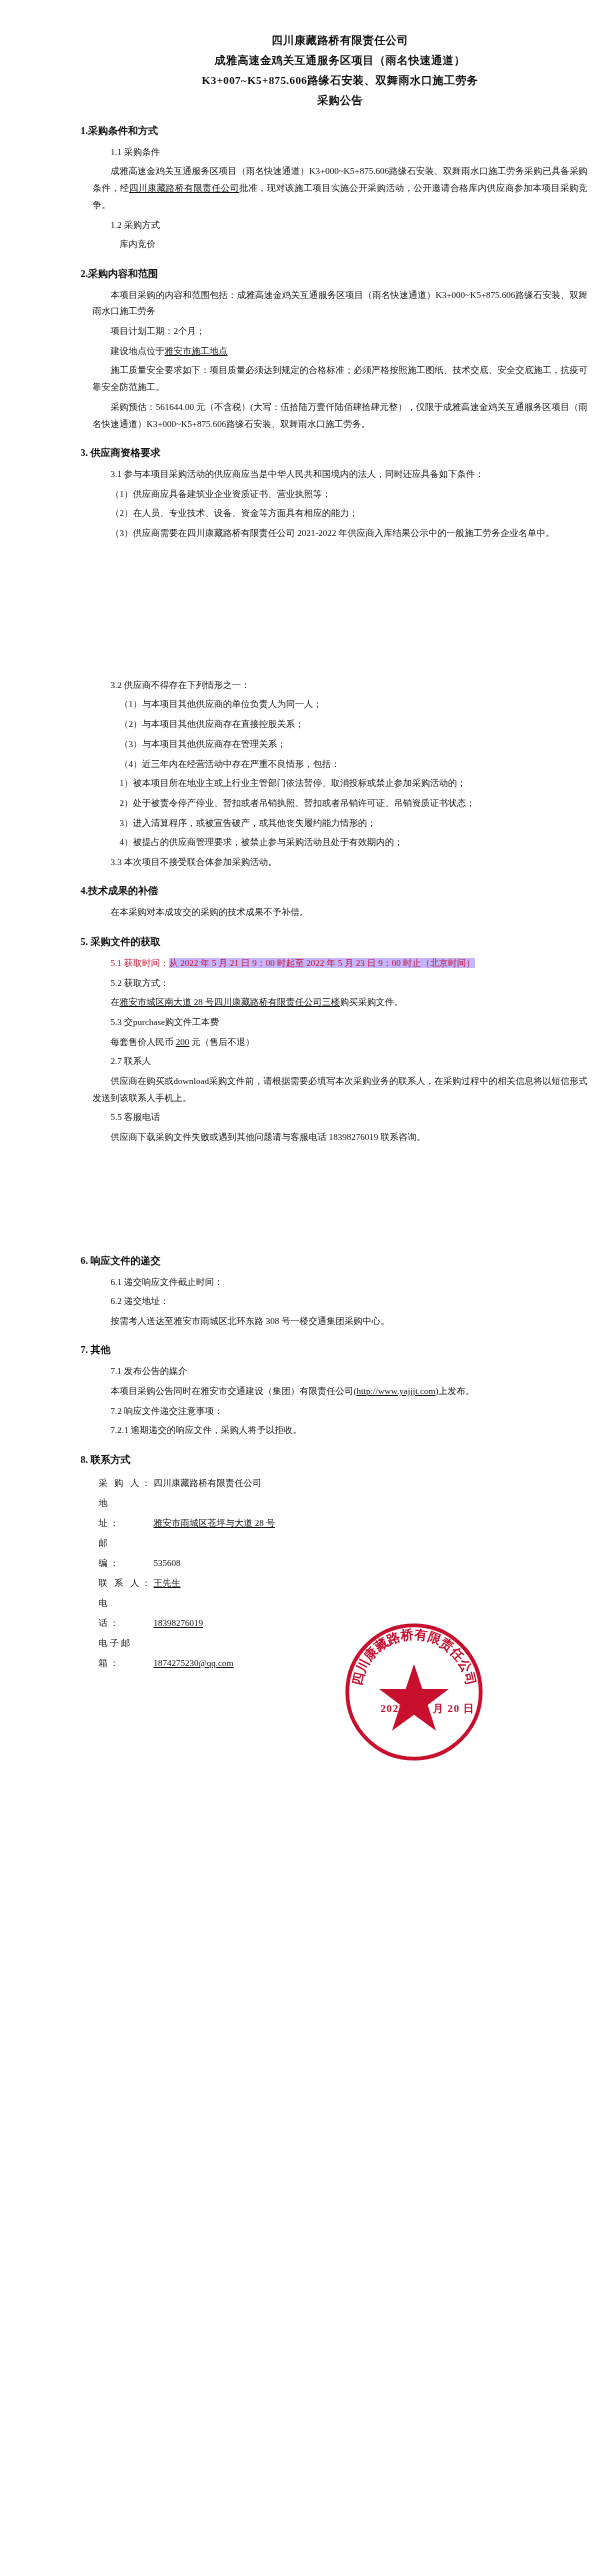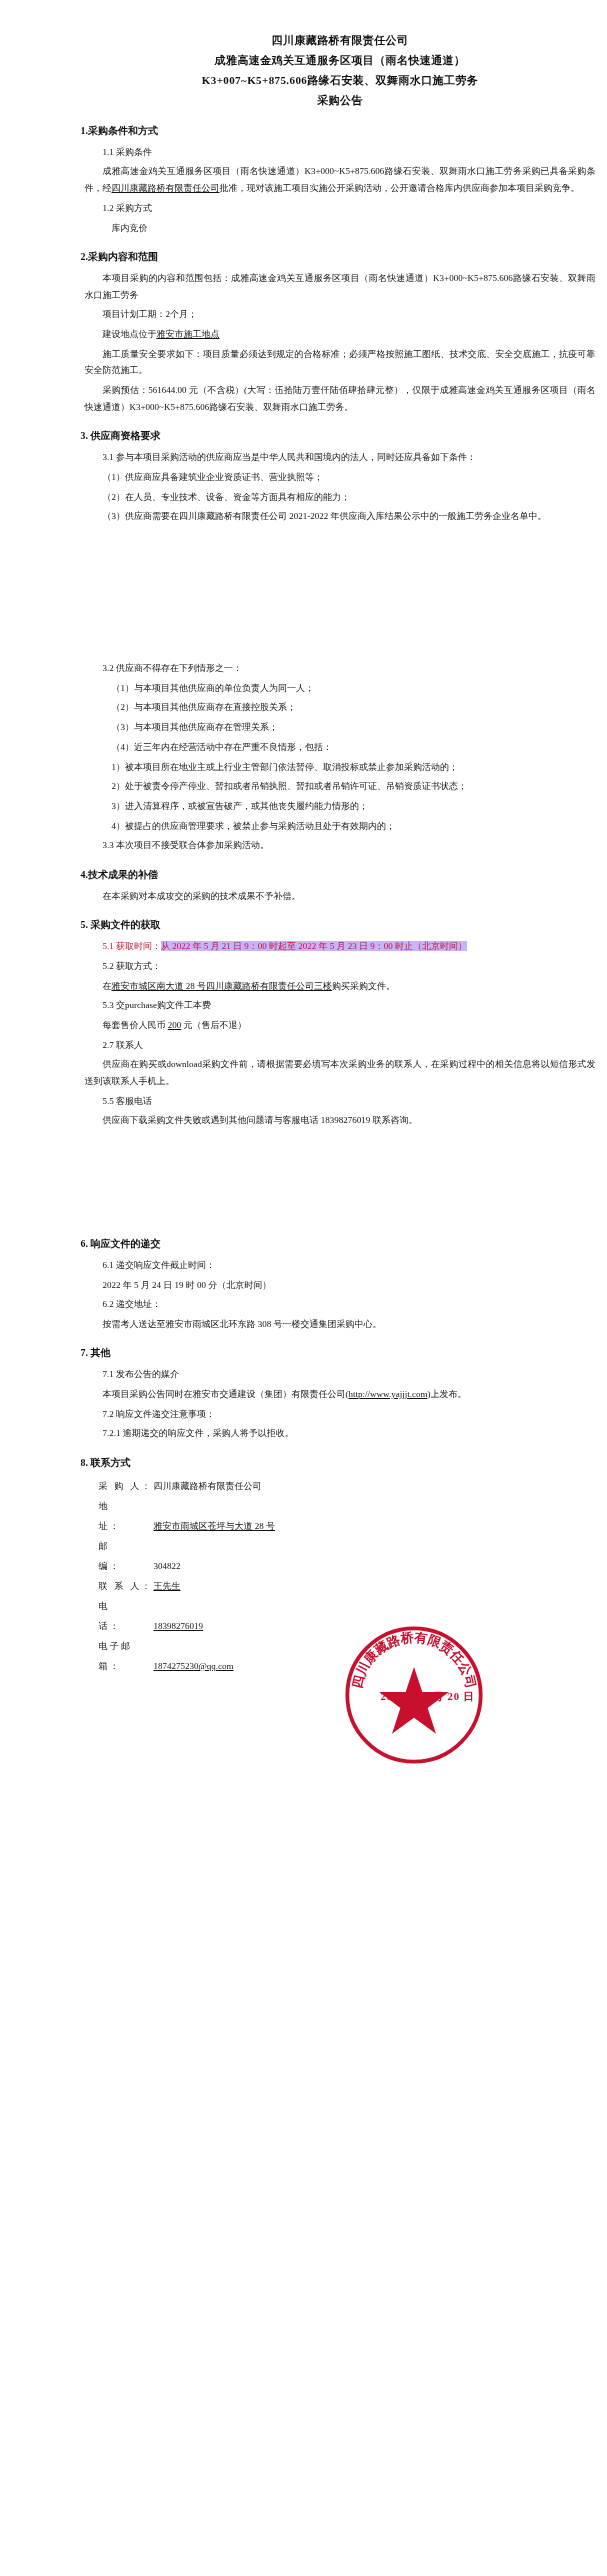--- a/index.html
+++ b/index.html
@@ -2,30 +2,30 @@
 <html style="font-size:12px"><head>
 <meta charset="utf-8">
 <style>
   html,body{margin:0;padding:0;background:#ffffff;}
   body{font-family:"Liberation Serif", serif;color:#111;}
   .page{width:534px;margin:0 auto;position:relative;}
   .sheet{position:relative;padding:0 44px;box-sizing:border-box;width:607px;}
   .title-block{text-align:center;margin-top:30px;}
   .title-block div{font-weight:bold;font-size:11px;line-height:20px;letter-spacing:0.4px;}
   .h1{font-weight:bold;font-size:10px;margin:13.7px 0 6px 0;}
-  p{font-size:9px;line-height:16.7px;margin:3px 4px;text-align:justify;text-justify:inter-ideograph;}
+  p{font-size:9px;line-height:16.7px;margin:3px 12px;text-align:justify;text-justify:inter-ideograph;}
   .indent{text-indent:18px;}
   .indent2{padding-left:18px;}
   .indent3{padding-left:27px;}
   u{text-decoration:underline;}
   .hl{background:#c4b5fd;}
   .seal{position:absolute;right:114px;bottom:0;width:144px;height:144px;}
   .seal svg{display:block;}
   .red{color:#c8102e;}
-  .stamp-date{position:absolute;left:39px;top:67px;color:#c8102e;font-size:10.6px;font-weight:bold;letter-spacing:0.8px;}
+  .stamp-date{position:absolute;left:39px;top:82px;color:#c8102e;font-size:10.6px;font-weight:bold;letter-spacing:0.8px;}
   .contact-row{font-size:9px;line-height:20px;padding-left:18px;}
   .contact-row span.lbl{display:inline-block;width:55px;letter-spacing:2.3px;}
   .spacer-lg{height:129px;}
   .spacer-md{height:91px;}
 </style>
 </head>
 <body>
 
 <div class="page">
   <div class="sheet">
@@ -80,35 +80,34 @@
     <p class="indent"><span>每套售价人民币</span> <u>200</u> <span>元（售后不退）</span></p>
     <p class="indent2">2.7 联系人</p>
     <p class="indent">供应商在购买或download采购文件前，请根据需要必填写本次采购业务的联系人，在采购过程中的相关信息将以短信形式发送到该联系人手机上。</p>
     <p class="indent2">5.5 客服电话</p>
     <p class="indent">供应商下载采购文件失败或遇到其他问题请与客服电话 18398276019 联系咨询。</p>
 
     <div class="spacer-md"></div>
 
     <div class="h1"><span>6.</span> <span>响应文件的递交</span></div>
     <p class="indent2">6.1 递交响应文件截止时间：</p>
-    <p class="indent">2022 年 5 月 24 日 19 时 00 分（北京时间）</p>
     <p class="indent2">6.2 递交地址：</p>
     <p class="indent">按需考人送达至雅安市雨城区北环东路 308 号一楼交通集团采购中心。</p>
 
     <div class="h1"><span>7.</span> <span>其他</span></div>
     <p class="indent2">7.1 发布公告的媒介</p>
     <p class="indent"><span>本项目采购公告同时在雅安市交通建设（集团）有限责任公司(</span><u>http://www.yajjjt.com</u><span>)上发布。</span></p>
     <p class="indent2">7.2 响应文件递交注意事项：</p>
     <p class="indent">7.2.1 逾期递交的响应文件，采购人将予以拒收。</p>
 
     <div class="h1"><span>8.</span> <span>联系方式</span></div>
 
     <div class="contact-row"><span class="lbl">采 购 人：</span><span>四川康藏路桥有限责任公司</span></div>
     <div class="contact-row"><span class="lbl">地　　址：</span><u>雅安市雨城区苍坪与大道 28 号</u></div>
-    <div class="contact-row"><span class="lbl">邮　　编：</span><span>304822</span></div>
+    <div class="contact-row"><span class="lbl">邮　　编：</span><span>535608</span></div>
     <div class="contact-row"><span class="lbl">联 系 人：</span><u>王先生</u></div>
     <div class="contact-row"><span class="lbl">电　　话：</span><u>18398276019</u></div>
     <div class="contact-row"><span class="lbl">电子邮箱：</span><u>1874275230@qq.com</u></div>
 
     <div style="height:91px;position:relative;">
       <div class="seal">
         <svg width="144" height="144" viewBox="0 0 190 190">
           <circle cx="95" cy="95" r="88" fill="none" stroke="#c8102e" stroke-width="5"></circle>
           <path d="M95 58 l11 33 35 0 -28 21 11 34 -29-21 -29 21 11-34 -28-21 35 0 z" fill="#c8102e"></path>
           <path id="arc" d="M 25 95 A 70 70 0 0 1 165 95" fill="none"></path>

